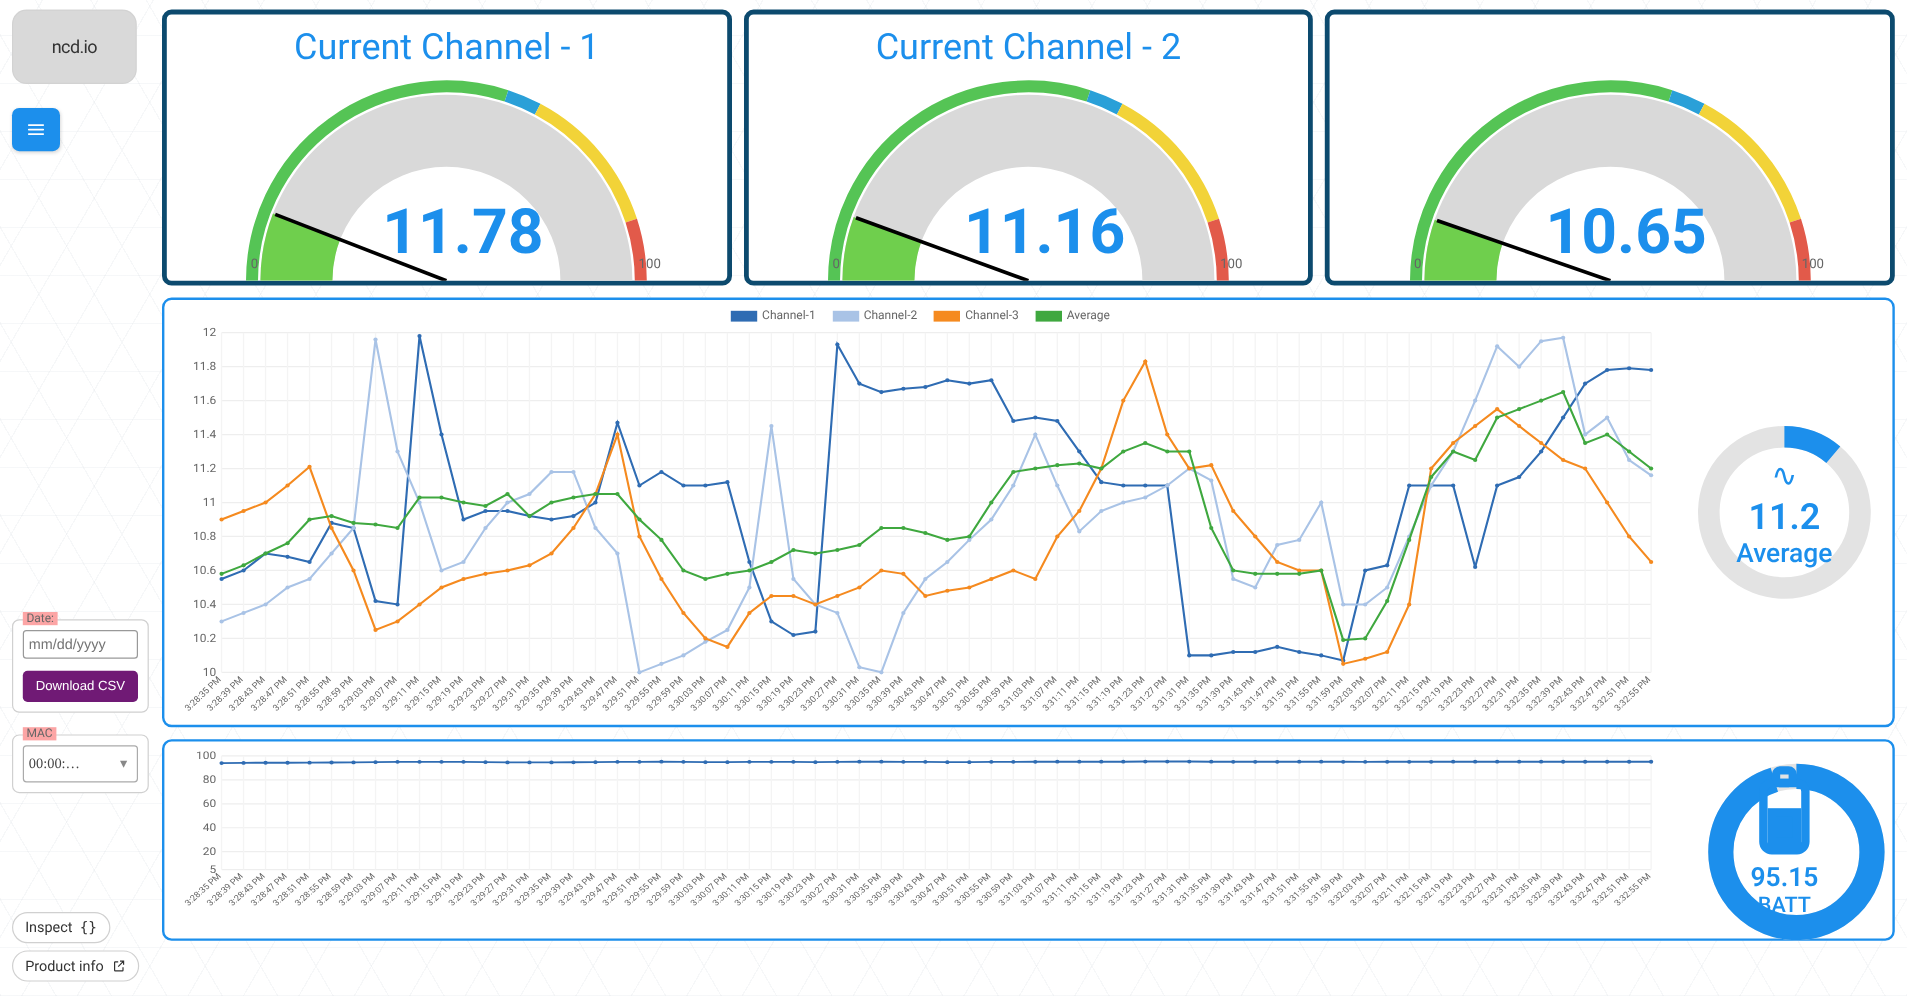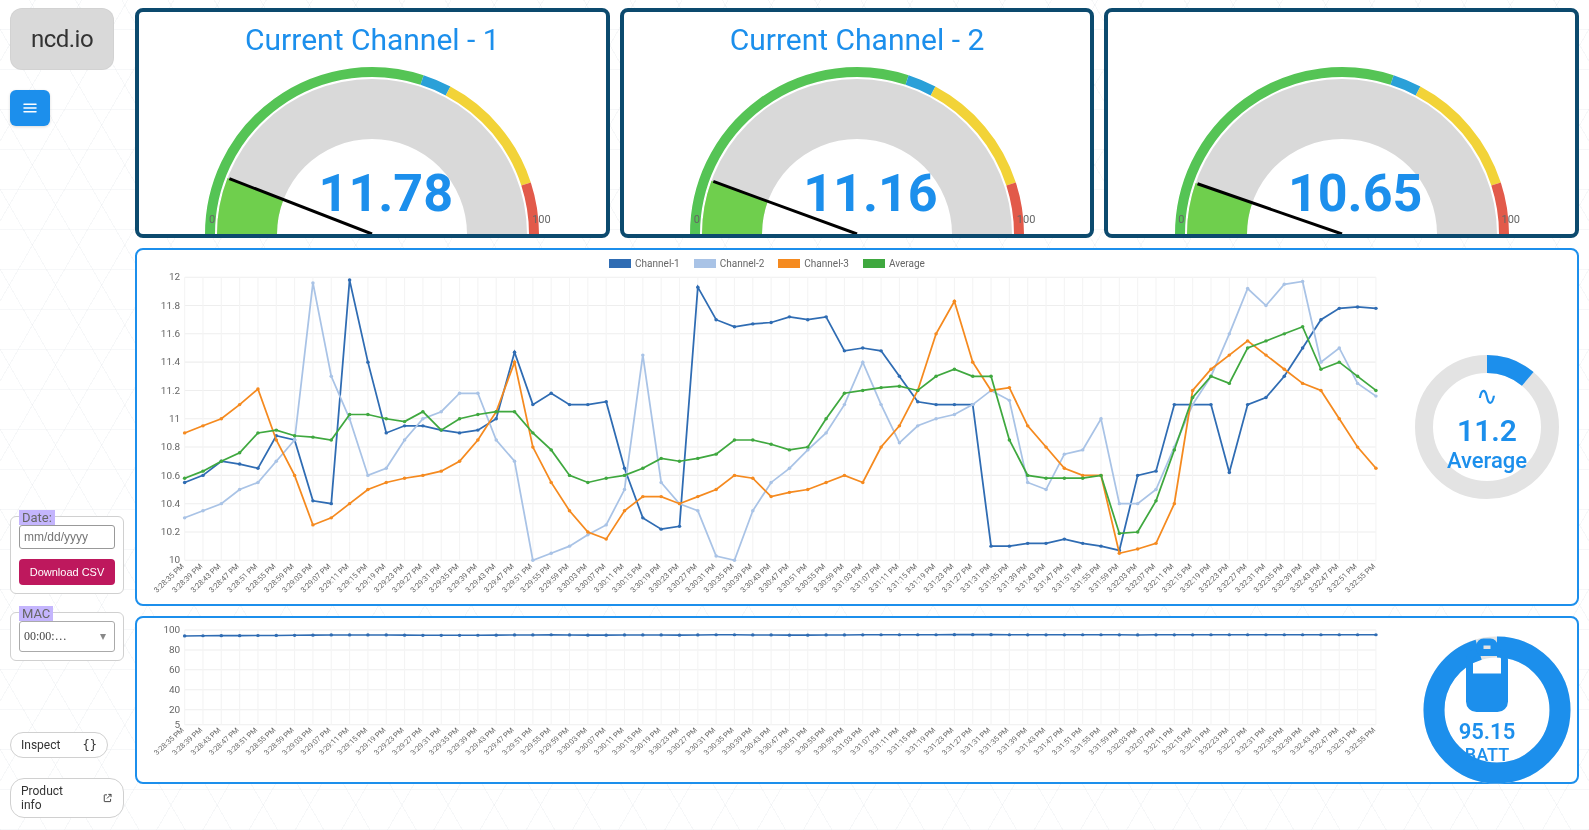--- a/index.html
+++ b/index.html
@@ -25,21 +25,21 @@
   height: 810px;
 }
 .logo {
   width: 104px;
   height: 62px;
   background: #d9d9d9;
   border-radius: 12px;
   display: flex;
   align-items: center;
   justify-content: center;
-  font-size: 24px;
+  font-size: 15px;
   color: #333;
   font-weight: 400;
   letter-spacing: -0.5px;
   position: relative;
   box-shadow: inset 0 0 0 1px rgba(0,0,0,0.03);
 }
 .menu-btn {
   margin-top: 20px;
   width: 40px;
   height: 36px;
@@ -58,37 +58,37 @@
   border: 1px solid #d0d0d0;
   border-radius: 6px;
   padding: 8px 8px;
   margin-top: 10px;
   position: relative;
 }
 .panel-label {
   position: absolute;
   top: -7px;
   left: 8px;
-  background: #c4b5fd;
-  font-size: 13px;
+  background: #fca5a5;
+  font-size: 10px;
   color: #666;
   padding: 0 3px;
 }
 .date-input {
   width: 100%;
   padding: 4px 4px;
   font-size: 12px;
   border: 1px solid #999;
   border-radius: 3px;
   color: #555;
 }
 .dl-btn {
   margin-top: 10px;
   width: 100%;
-  background: #be185d;
+  background: #701a75;
   color: #fff;
   border-radius: 4px;
   border: none;
   padding: 7px 4px;
   font-size: 11px;
   cursor: pointer;
 }
 .mac-select {
   width: 100%;
   padding: 7px 4px;
@@ -105,24 +105,24 @@
   bottom: 0;
   left: 0;
 }
 .pill {
   background: #fff;
   border: 1px solid #d0d0d0;
   border-radius: 14px;
   padding: 5px 10px;
   font-size: 12px;
   color: #333;
-  margin-top: 20px;
+  margin-top: 6px;
   display: inline-flex;
   align-items: center;
-  gap: 22px;
+  gap: 6px;
   cursor: pointer;
 }
 
 
 .main {
   position: absolute;
   left: 135px;
   top: 8px;
   right: 10px;
 }

